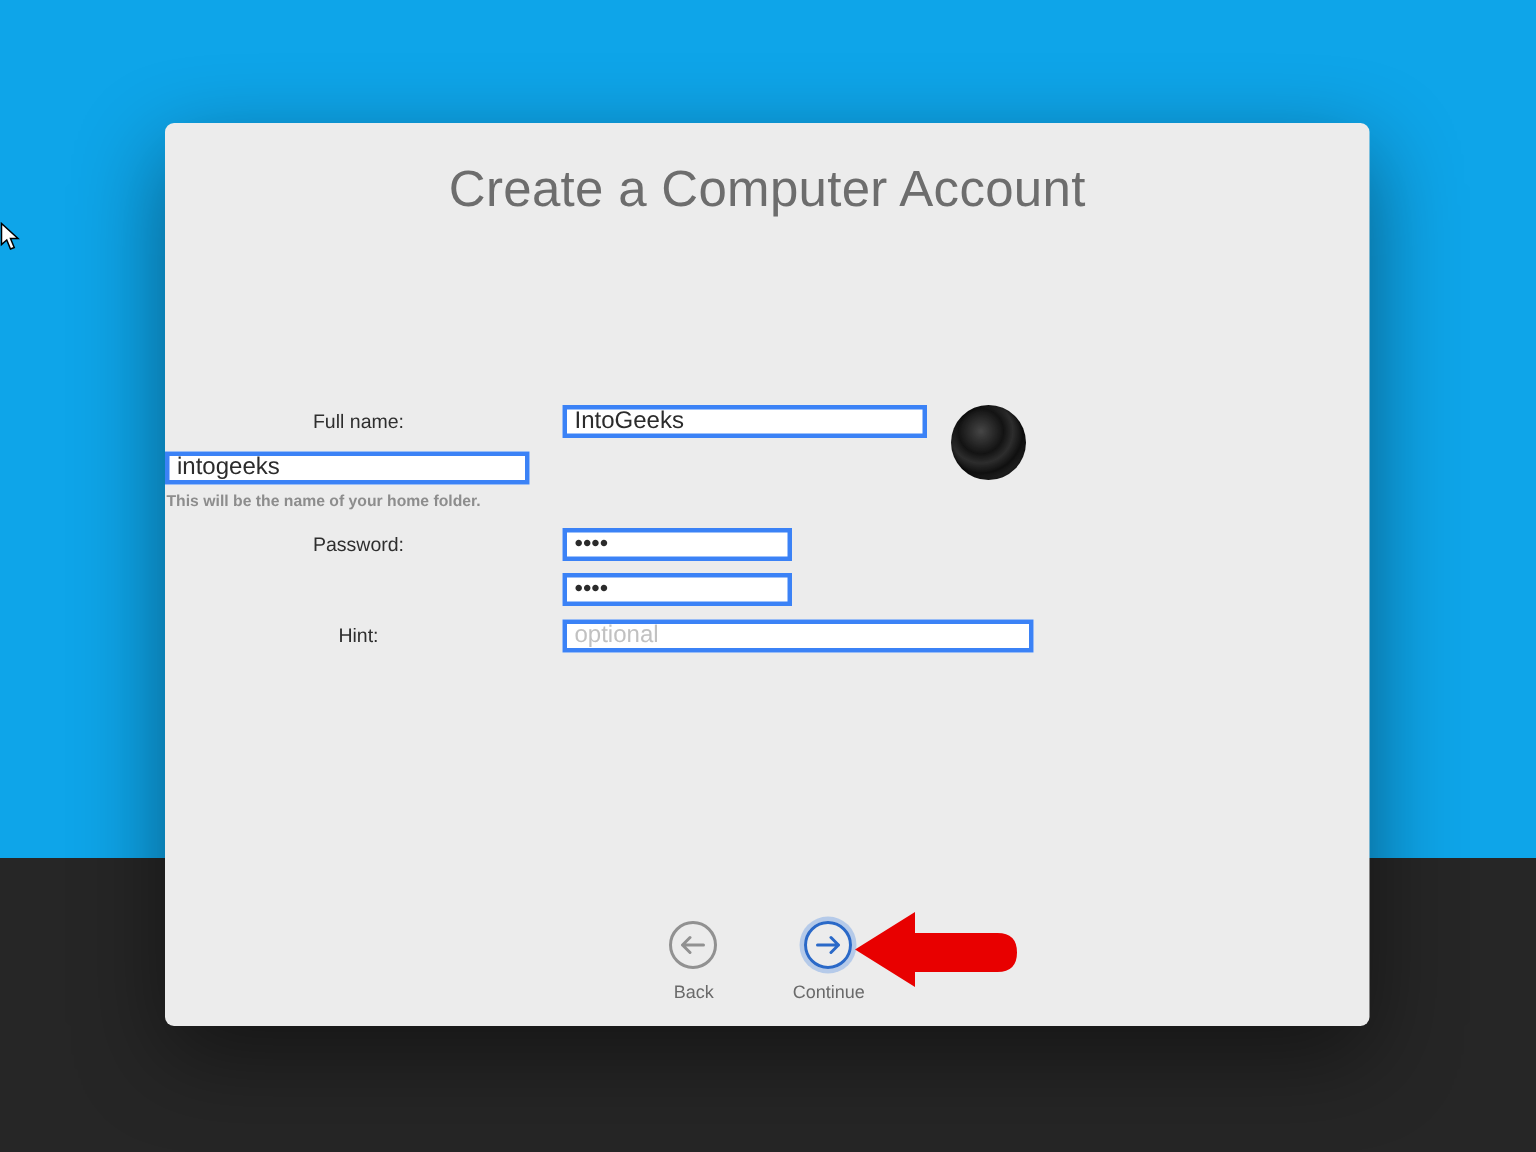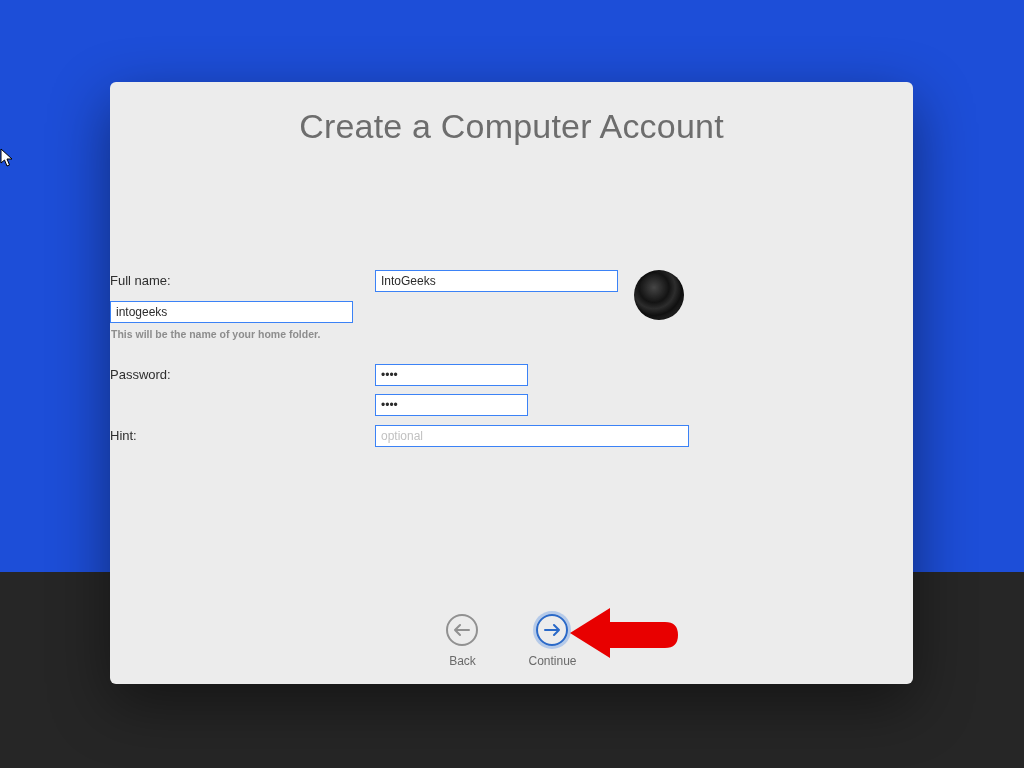--- a/index.html
+++ b/index.html
@@ -7,21 +7,21 @@
     padding: 0;
     width: 1024px;
     height: 768px;
     overflow: hidden;
     font-family: -apple-system, "Helvetica Neue", Helvetica, Arial, sans-serif;
     background: #262626;
   }
   .backdrop {
     width: 1024px;
     height: 572px;
-    background: #1d4ed8;
+    background: #0ea5e9;
     position: relative;
   }
   .panel {
     position: absolute;
     left: 110px;
     top: 82px;
     width: 803px;
     height: 602px;
     background: #ececec;
     border-radius: 6px;
@@ -54,36 +54,36 @@
     width: 100%;
   }
   .row {
     display: flex;
     align-items: flex-start;
     margin-bottom: 9px;
   }
   .label {
     width: 258px;
     padding-right: 7px;
-    text-align: left;
+    text-align: center;
     font-size: 13px;
     color: #2e2e2e;
     line-height: 22px;
     white-space: nowrap;
   }
   .field {
     width: 314px;
     display: flex;
     flex-direction: column;
   }
   input[type="text"], input[type="password"] {
     height: 22px;
-    font-size: 12px;
+    font-size: 16px;
     padding: 0 5px;
-    border: 1px solid #3b82f6;
+    border: 3px solid #3b82f6;
     background: #ffffff;
     color: #2b2b2b;
     box-sizing: border-box;
     outline: none;
   }
   input::placeholder {
     color: #c1c1c1;
     font-style: normal;
   }
   .hint-text {
@@ -94,21 +94,21 @@
     font-weight: bold;
   }
   .pw-pair {
     display: flex;
     gap: 8px;
   }
   .pw-pair input {
     width: 153px;
   }
   .row-margin-large {
-    margin-top: 24px;
+    margin-top: 12px;
   }
   .avatar {
     position: absolute;
     left: 524px;
     top: 188px;
     width: 50px;
     height: 50px;
     border-radius: 50%;
     background:
       radial-gradient(circle at 40% 35%, #c0c0c0 0%, #8c8c8c 18%, #5e5e5e 34%, #909090 48%, #585858 63%, #858585 78%, #4c4c4c 100%),

